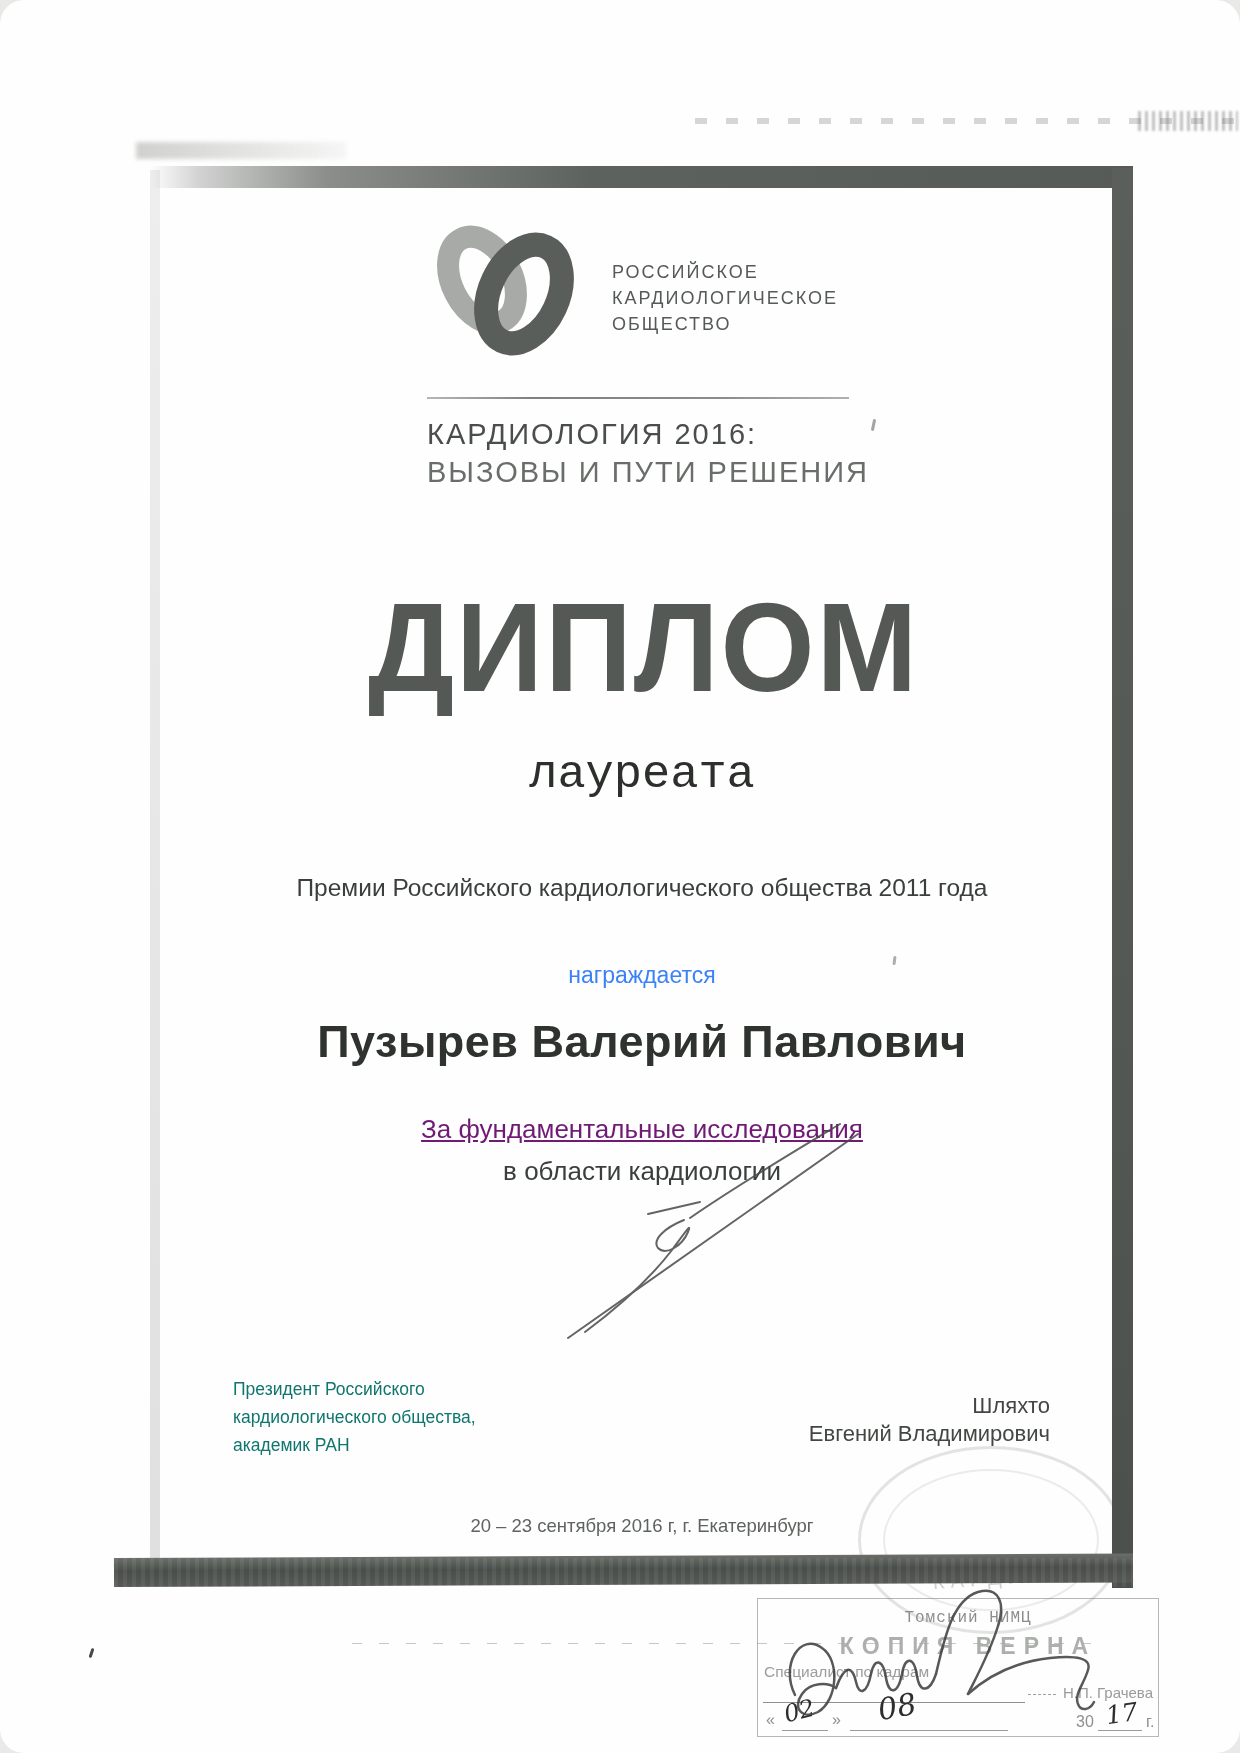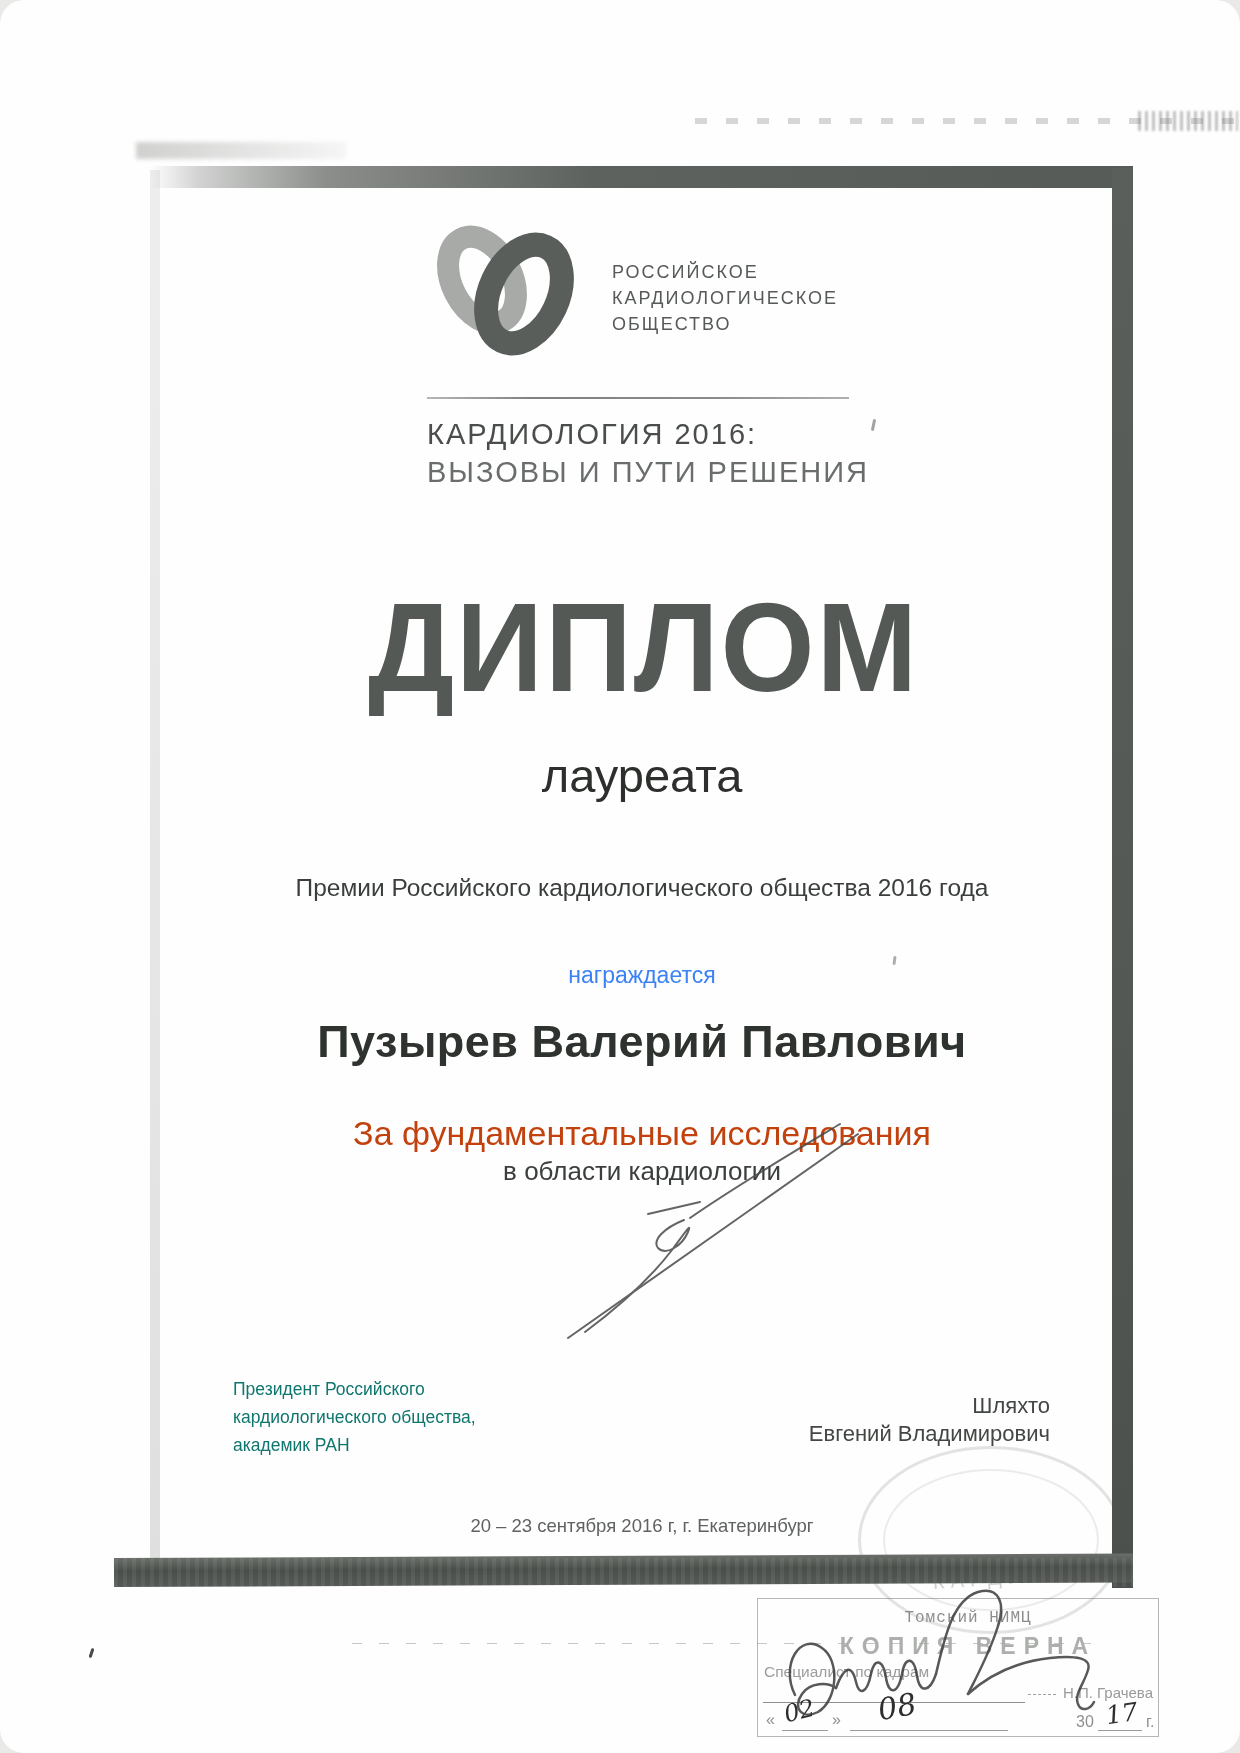--- a/index.html
+++ b/index.html
@@ -45,25 +45,25 @@
     color:#565a57;z-index:1;}
   .divider{left:427px;top:397px;width:422px;height:2px;z-index:1;
     background:linear-gradient(90deg,#b4b7b4,#7e817e 25%,#8a8d8a 70%,#aeb1ae);}
   .conf{left:427px;font-size:29px;letter-spacing:2px;z-index:1;}
   .conf1{top:418px;color:#4a4e4b;}
   .conf2{top:456px;color:#6a6e6a;}
   
   .center-block{left:142px;width:1000px;text-align:center;z-index:1;}
   .title{left:368px;top:582px;font-size:126px;font-weight:700;letter-spacing:2px;
     color:#555956;line-height:1.05;transform:scaleX(.96);transform-origin:left top;z-index:1;}
-  .subtitle{top:748px;font-size:47px;color:#2c2f2c;}
+  .subtitle{top:748px;font-size:47px;color:#2c2f2c;font-family:Liberation Mono, monospace;}
   .award-line{top:874px;font-size:24.5px;color:#3b3f3c;}
   .awarded{top:962px;font-size:23px;color:#3b82f6;}
   .recipient{top:1016px;font-size:45px;font-weight:700;letter-spacing:.5px;color:#2f332f;}
-  .reason1{top:1114px;font-size:34px;color:#c2410c;}
+  .reason1{top:1114px;font-size:26px;color:#701a75;text-decoration:underline;}
   .reason2{top:1156px;font-size:26px;color:#3b3f3c;}
   
   .president-line{left:233px;width:260px;font-size:17.5px;color:#0f766e;z-index:1;}
   .signer-line{left:700px;width:350px;text-align:right;z-index:1;color:#434743;}
   .signer1{top:1393px;font-size:22px;}
   .signer2{top:1421px;font-size:22px;}
   .date-place{top:1515px;font-size:18.5px;color:#5f635f;}
   .sig-svg{z-index:1;}
   
   .wm-stamp{left:858px;top:1446px;width:260px;height:182px;border-radius:50%;
@@ -131,21 +131,21 @@
   <div class="abs org-line" style="top:288px">КАРДИОЛОГИЧЕСКОЕ</div>
   <div class="abs org-line" style="top:314px">ОБЩЕСТВО</div>
 
   <div class="abs divider"></div>
 
   <div class="abs conf conf1">КАРДИОЛОГИЯ 2016:</div>
   <div class="abs conf conf2">ВЫЗОВЫ И ПУТИ РЕШЕНИЯ</div>
 
   <div class="abs title">ДИПЛОМ</div>
   <div class="abs center-block subtitle">лауреата</div>
-  <div class="abs center-block award-line">Премии Российского кардиологического общества 2016 года</div>
+  <div class="abs center-block award-line">Премии Российского кардиологического общества 2011 года</div>
   <div class="abs center-block awarded">награждается</div>
   <div class="abs center-block recipient">Пузырев Валерий Павлович</div>
   <div class="abs center-block reason1">За фундаментальные исследования</div>
   <div class="abs center-block reason2">в области кардиологии</div>
 
   <svg class="abs sig-svg" style="left:540px;top:1110px" width="340" height="240" viewBox="0 0 340 240">
     <g fill="none" stroke="#4a4a4a" stroke-width="2" stroke-linecap="round" opacity=".85">
       <path d="M 28 228 C 100 178, 200 108, 318 24"></path>
       <path d="M 45 222 C 80 196, 112 166, 132 140 C 146 121, 152 112, 148 122 C 142 136, 126 146, 118 138 C 112 130, 124 118, 144 110"></path>
       <path d="M 150 108 C 196 76, 250 44, 300 14"></path>

